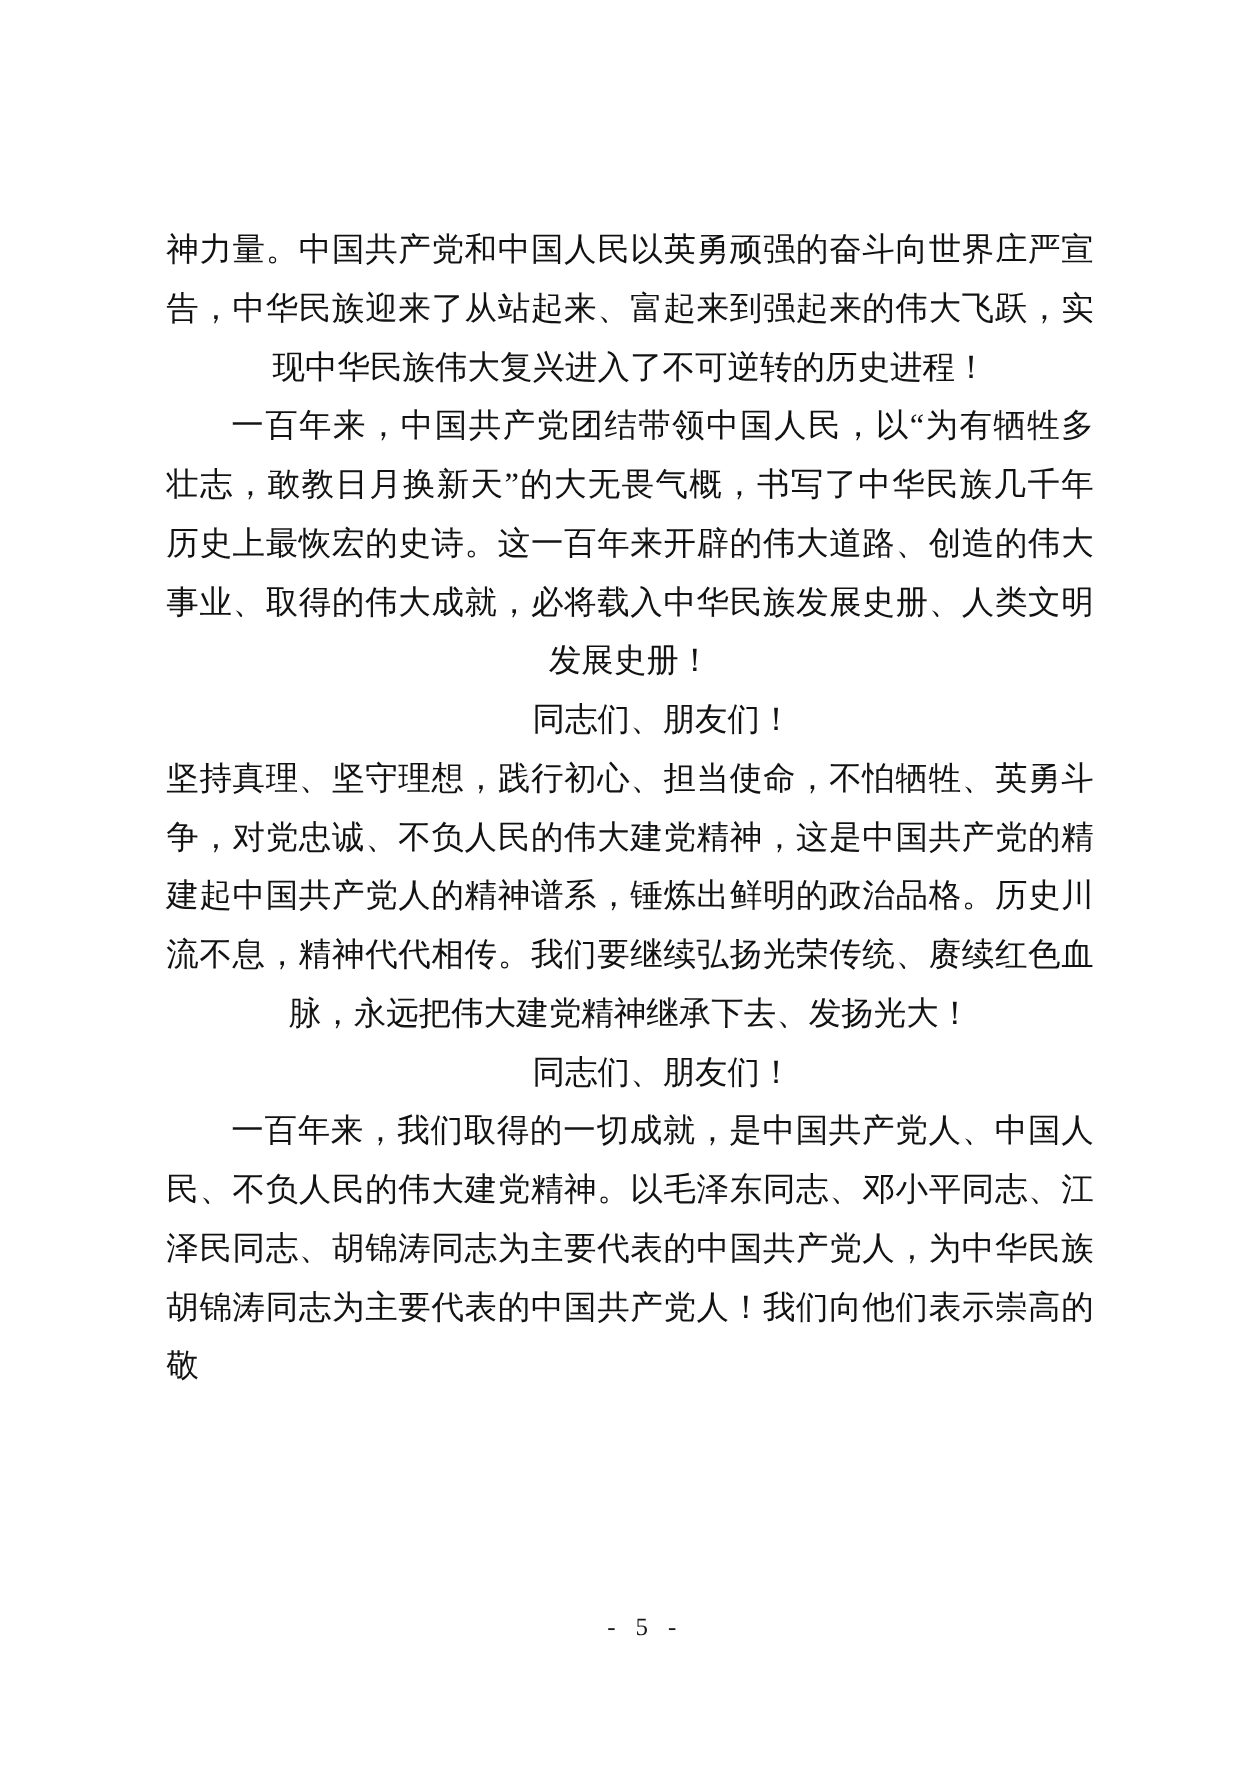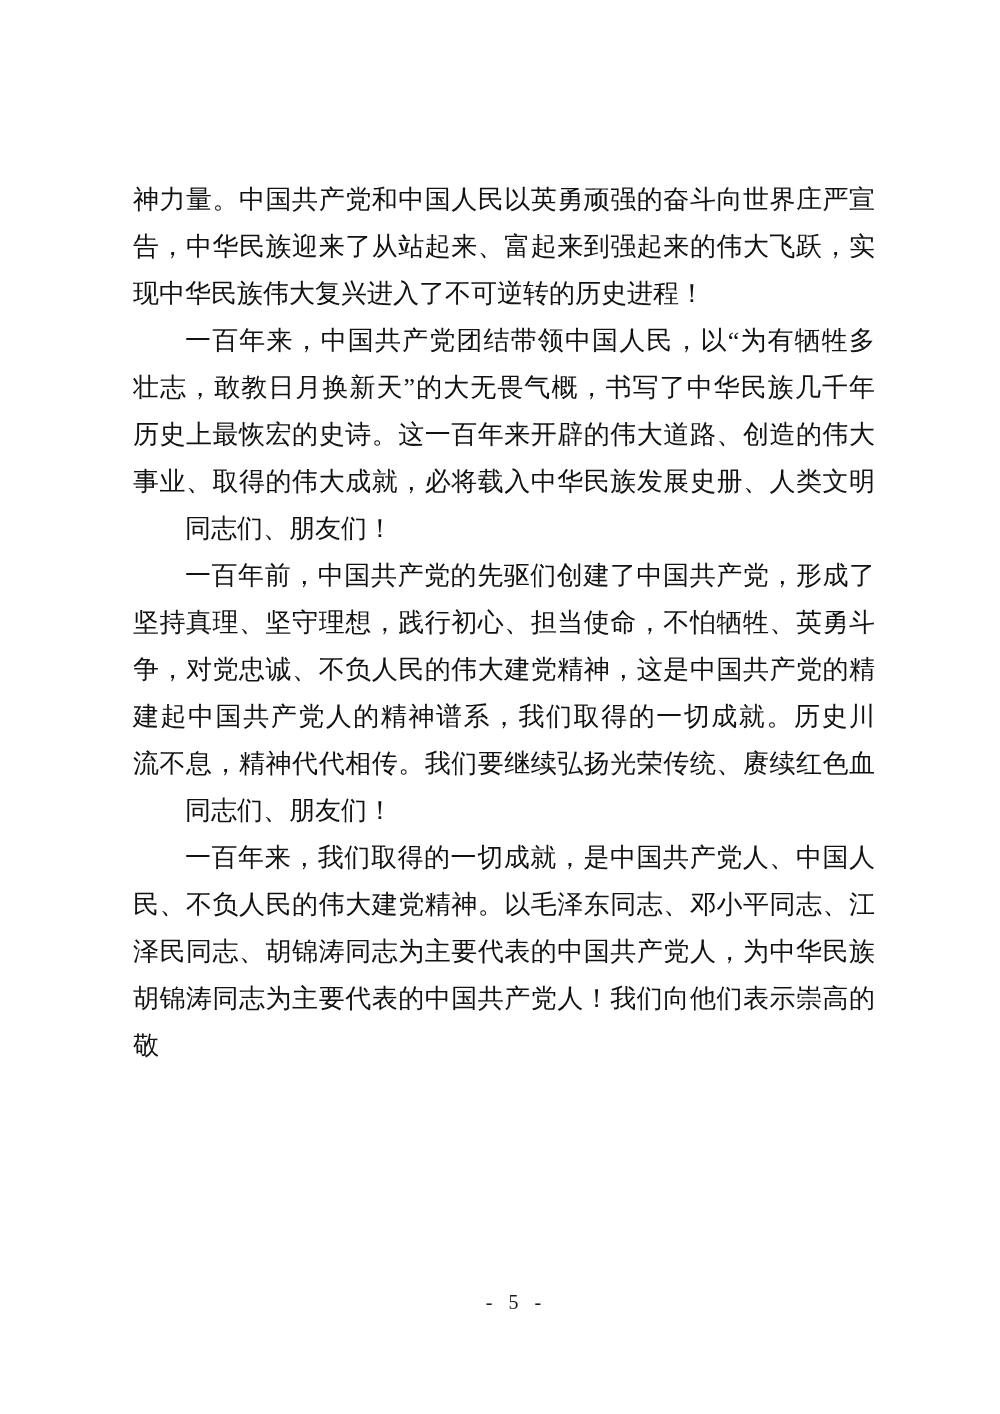--- a/index.html
+++ b/index.html
@@ -23,21 +23,21 @@
     top: 176px;
     width: 742px;
     font-size: 26px;
     line-height: 47px;
   }
   .para {
     margin: 0;
     padding: 0;
   }
   .line {
-    text-align: left;
+    text-align: center;
     white-space: nowrap;
   }
   
   .line.fill {
     white-space: normal;
     text-align: justify;
     text-align-last: justify;
     text-justify: inter-character;
   }
   .line.indent {
@@ -64,32 +64,33 @@
       <div class="para">
         <div class="line fill">神力量。中国共产党和中国人民以英勇顽强的奋斗向世界庄严宣</div>
         <div class="line fill">告，中华民族迎来了从站起来、富起来到强起来的伟大飞跃，实</div>
         <div class="line">现中华民族伟大复兴进入了不可逆转的历史进程！</div>
       </div>
       <div class="para">
         <div class="line fill indent">一百年来，中国共产党团结带领中国人民，以“为有牺牲多</div>
         <div class="line fill">壮志，敢教日月换新天”的大无畏气概，书写了中华民族几千年</div>
         <div class="line fill">历史上最恢宏的史诗。这一百年来开辟的伟大道路、创造的伟大</div>
         <div class="line fill">事业、取得的伟大成就，必将载入中华民族发展史册、人类文明</div>
+        <div class="line">发展史册！</div>
       </div>
       <div class="para">
         <div class="line indent">同志们、朋友们！</div>
       </div>
       <div class="para">
-        <div class="line fill indent">一百年前，中国共产党的先驱们创建了中国共产党，形成了</div>
         <div class="line fill">坚持真理、坚守理想，践行初心、担当使命，不怕牺牲、英勇斗</div>
         <div class="line fill">争，对党忠诚、不负人民的伟大建党精神，这是中国共产党的精</div>
       </div>
       <div class="para">
-        <div class="line fill">建起中国共产党人的精神谱系，我们取得的一切成就。历史川</div>
+        <div class="line fill">建起中国共产党人的精神谱系，锤炼出鲜明的政治品格。历史川</div>
         <div class="line fill">流不息，精神代代相传。我们要继续弘扬光荣传统、赓续红色血</div>
+        <div class="line">脉，永远把伟大建党精神继承下去、发扬光大！</div>
       </div>
       <div class="para">
         <div class="line indent">同志们、朋友们！</div>
       </div>
       <div class="para">
         <div class="line fill indent">一百年来，我们取得的一切成就，是中国共产党人、中国人</div>
         <div class="line fill">民、不负人民的伟大建党精神。以毛泽东同志、邓小平同志、江</div>
         <div class="line fill">泽民同志、胡锦涛同志为主要代表的中国共产党人，为中华民族</div>
         <div class="line fill">胡锦涛同志为主要代表的中国共产党人！我们向他们表示崇高的敬</div>
       </div>

